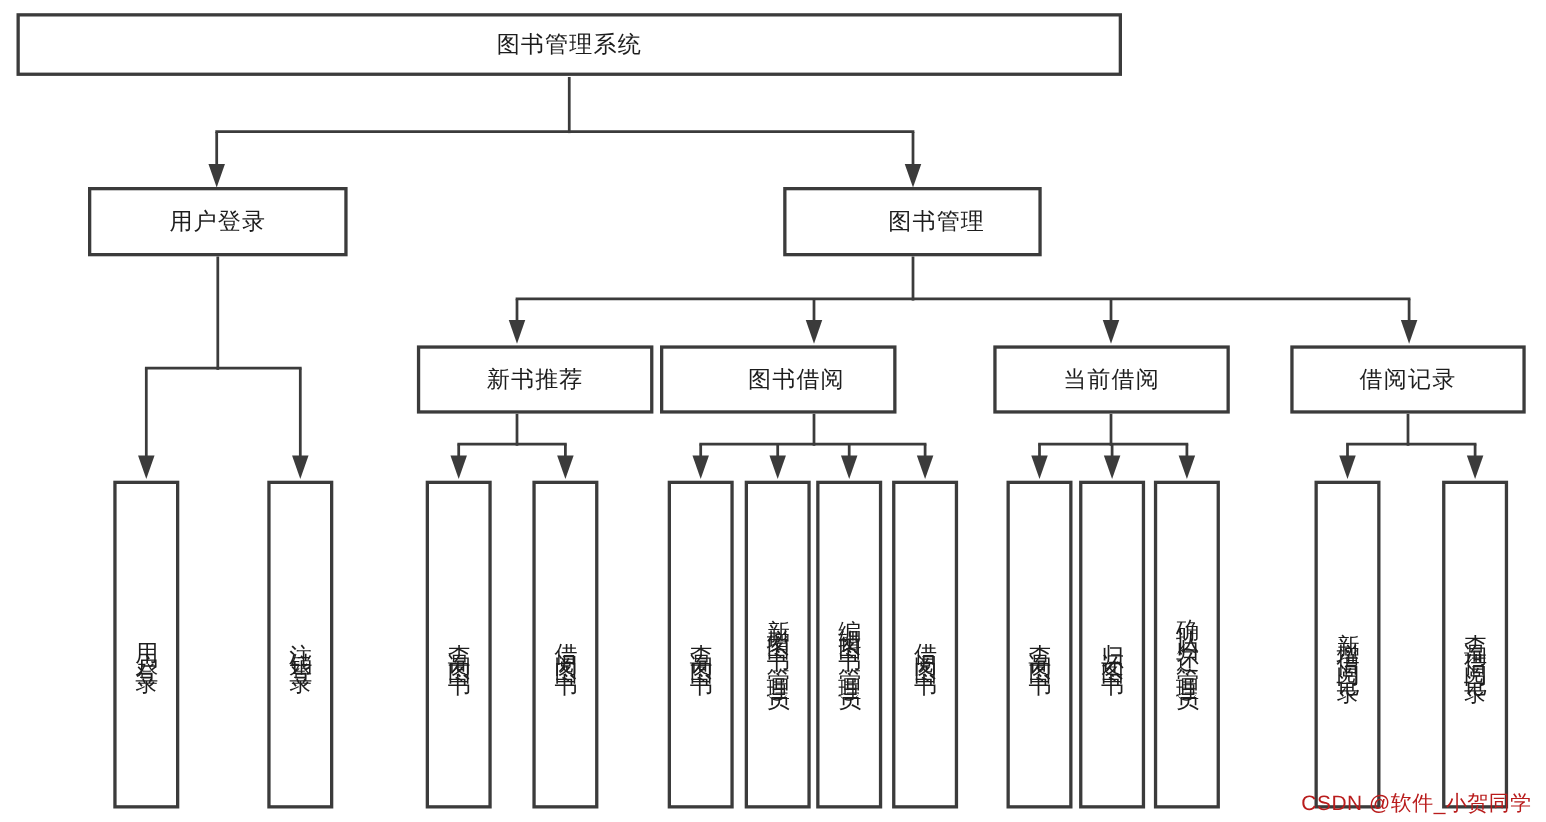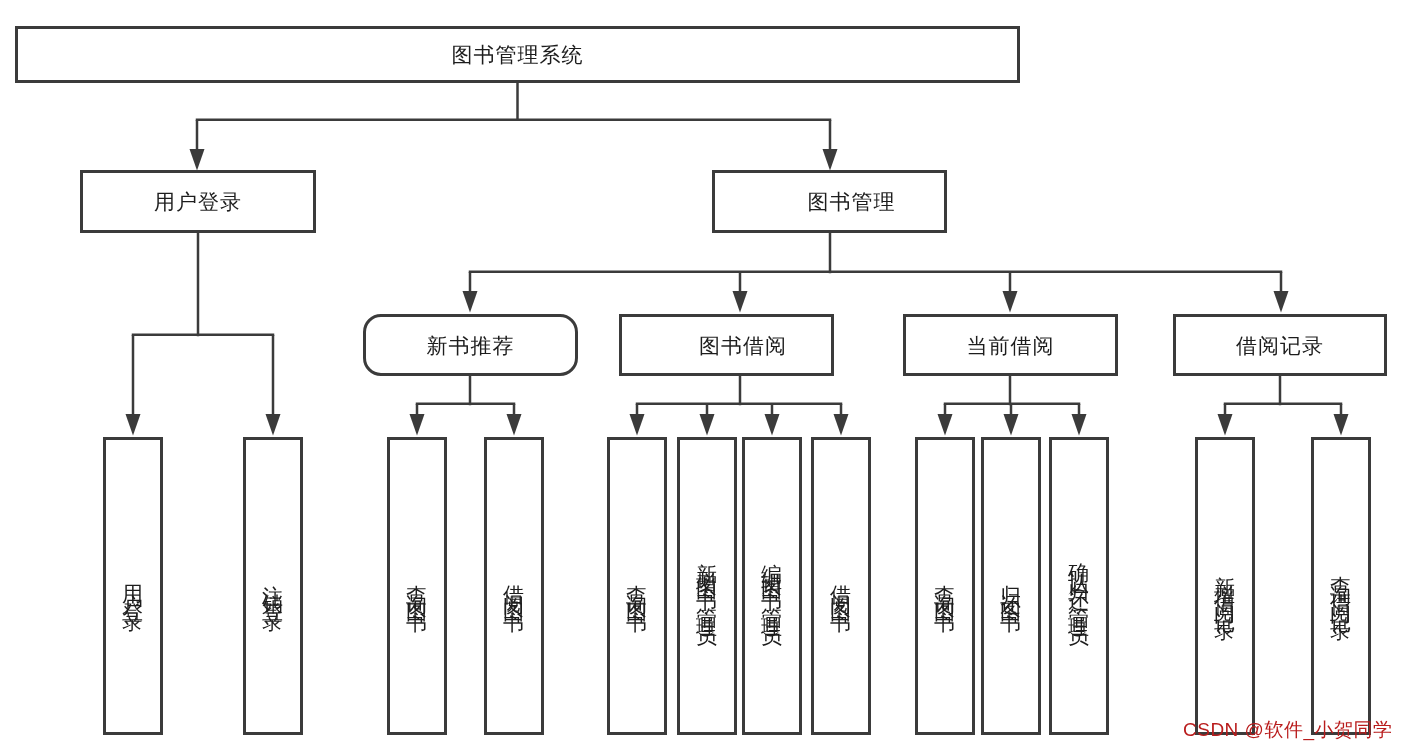--- a/index.html
+++ b/index.html
@@ -19,26 +19,26 @@
   .node .lbl{
     font-size:21px;line-height:1;color:#1d1d1d;
     letter-spacing:1px;white-space:nowrap;
   }
   .leaf .lbl{
     writing-mode:vertical-rl;text-orientation:mixed;
     font-size:21px;letter-spacing:9px;line-height:1;
     white-space:nowrap;color:#1d1d1d;
   }
   
-  #root-box   {left:15px;  top:26px;  width:1005px;height:57px;text-align:center;}
+  #root-box   {left:15px;  top:12px;  width:1005px;height:57px;text-align:center;}
   #l1-login   {left:80px;  top:170px; width:236px; height:63px;}
   #l1-books   {left:712px; top:170px; width:235px; height:63px;padding-left:44px;}
   .l2{top:314px;height:62px;width:215px;}
-  #l2-recommend{left:363px;border-radius:18px;}
-  #l2-borrow  {left:619px;padding-left:33px;}
+  #l2-recommend{left:379px;}
+  #l2-borrow  {left:600px;padding-left:33px;}
   #l2-current {left:903px;}
   #l2-records {left:1173px;width:214px;}
   .leaf{top:437px;height:298px;width:60px;}
   .watermark{
     position:absolute;left:1183px;top:717px;z-index:5;
     font-size:19px;color:#b91c1c;letter-spacing:0.5px;white-space:nowrap;
   }
 </style>
 </head>
 <body>

